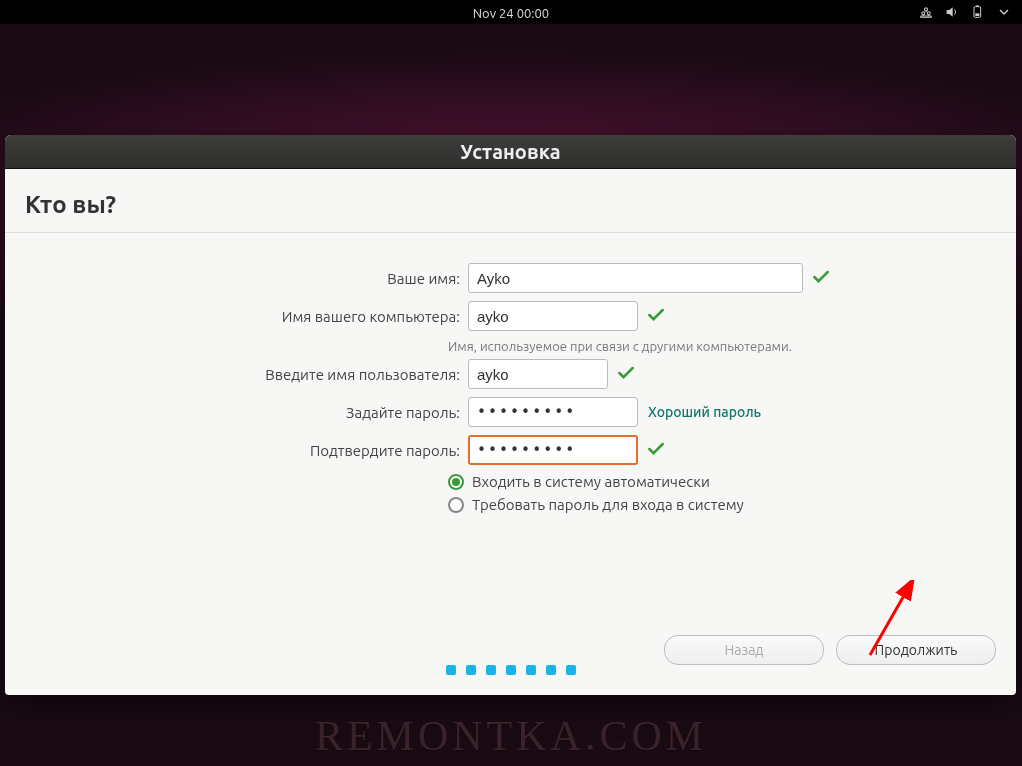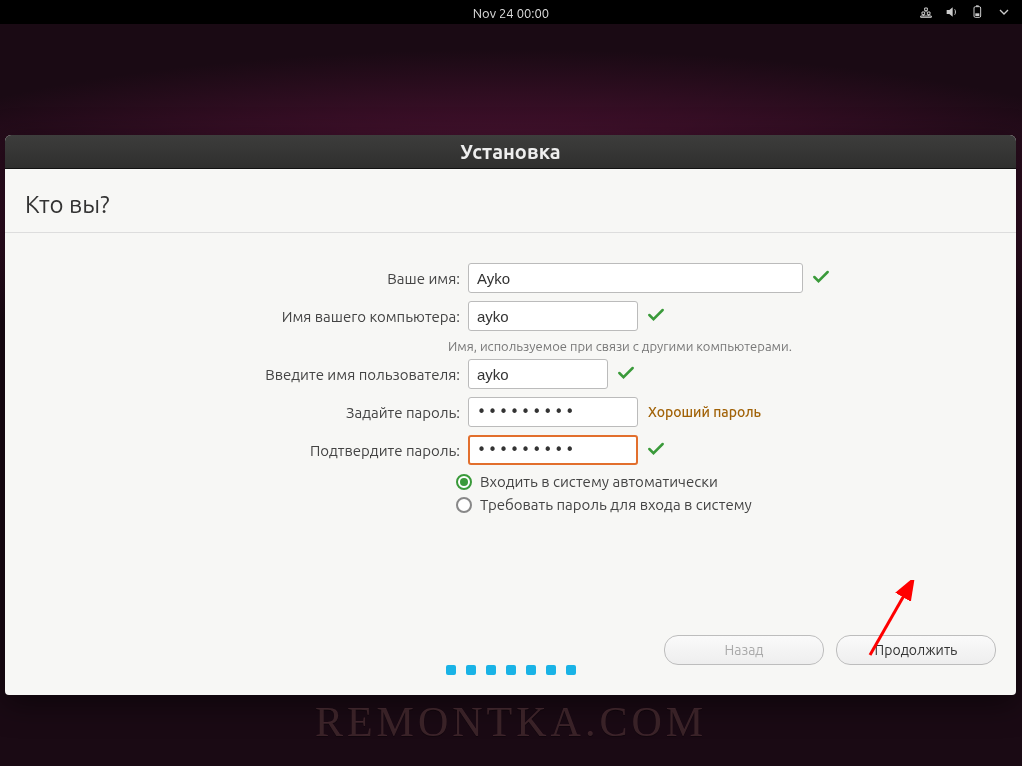--- a/index.html
+++ b/index.html
@@ -62,21 +62,21 @@
     .installer-body {
       flex: 1;
       display: flex;
       flex-direction: column;
     }
     .page-title {
       font-size: 24px;
       color: #333;
       padding: 22px 29px 14px 20px;
       border-bottom: 1px solid #ddd;
-      font-weight: 400;
+      font-weight: 700;
     }
 
     .form-area {
       padding: 30px 0 0 0;
       color: #444;
       font-size: 15px;
     }
     .row {
       display: flex;
       align-items: center;
@@ -105,32 +105,32 @@
       border: 2px solid #e26f2d;
       padding: 2px 7px;
     }
     .check {
       margin-left: 8px;
       color: #3a9a3a;
     }
     .check svg { width: 20px; height: 20px; }
     .strength {
       margin-left: 10px;
-      color: #a16207;
+      color: #0f766e;
       font-weight: 500;
       font-size: 14px;
     }
     .hint {
       font-size: 13px;
       color: #777;
       margin: 0 0 6px 443px;
     }
 
     .radio-block { margin: 6px 0 0 443px; }
-    .radio-row { display: flex; align-items: center; gap: 8px; margin-bottom: 6px; font-size: 15px; color: #444; margin-left: 8px; }
+    .radio-row { display: flex; align-items: center; gap: 8px; margin-bottom: 6px; font-size: 15px; color: #444; }
     .radio {
       width: 16px; height: 16px; border: 2px solid #888; border-radius: 50%;
       display: inline-flex; align-items: center; justify-content: center;
       background: #fff;
     }
     .radio.on { border-color: #3a9a3a; }
     .radio.on::after { content:""; width:8px; height:8px; border-radius:50%; background:#3a9a3a; }
 
     .button-bar {
       margin-top: auto;
@@ -161,21 +161,21 @@
 
     
     .arrow {
       position: absolute;
       pointer-events: none;
     }
 
     
     .watermark {
       position: absolute;
-      bottom: 20px; left: 0; right: 0;
+      bottom: 6px; left: 0; right: 0;
       text-align: center;
       font-size: 42px;
       font-family: Georgia, 'Times New Roman', serif;
       letter-spacing: 4px;
       color: rgba(180,120,120,.25);
       text-shadow: 0 1px 0 rgba(0,0,0,.3);
     }
   </style>
 </head>
 <body>

